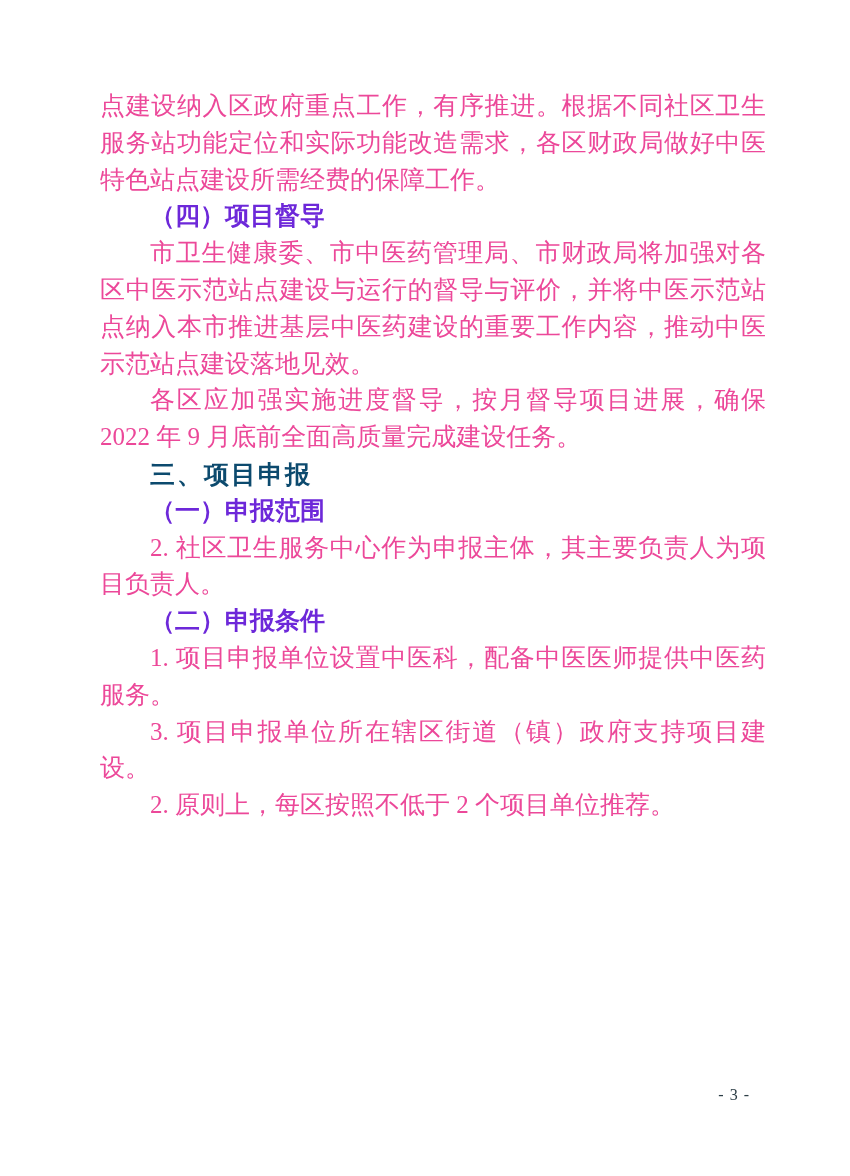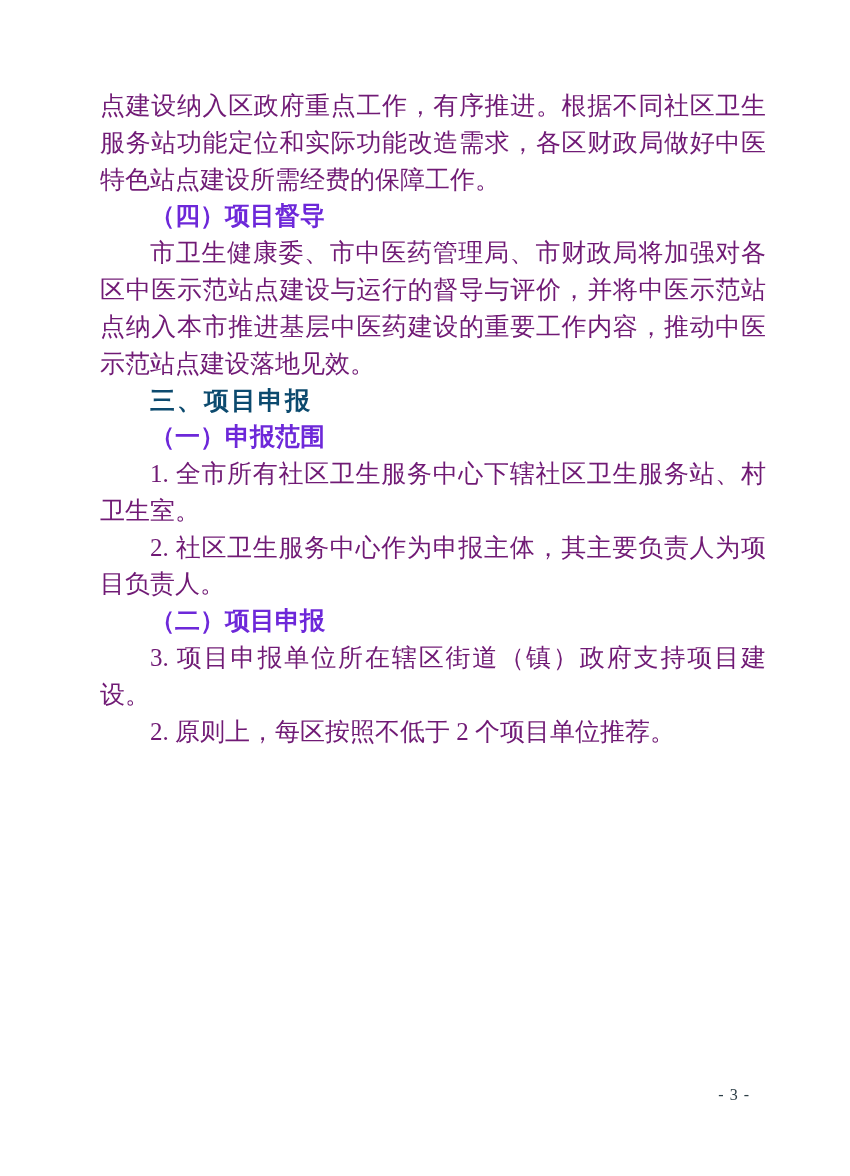--- a/index.html
+++ b/index.html
@@ -20,21 +20,21 @@
     left: 100px;
     top: 88px;
     width: 666px;
   }
   .content p {
     margin: 0;
     padding: 0;
     font-size: 25px;
     line-height: 36.8px;
     text-align: justify;
-    color: #701a75;
+    color: #ec4899;
     font-family: "Liberation Serif", "DejaVu Serif", serif;
   }
   .content p.body {
     text-indent: 2em;
     font-family: Liberation Serif, serif;
   }
   .content p.body-continuation {
     text-indent: 0;
   }
   .content p.heading-kai {
@@ -60,22 +60,23 @@
   }
 </style>
 </head>
 <body>
 
 <div class="page">
   <div class="content">
       <p class="body-continuation">点建设纳入区政府重点工作，有序推进。根据不同社区卫生服务站功能定位和实际功能改造需求，各区财政局做好中医特色站点建设所需经费的保障工作。</p>
       <p class="heading-kai">（四）项目督导</p>
       <p class="body">市卫生健康委、市中医药管理局、市财政局将加强对各区中医示范站点建设与运行的督导与评价，并将中医示范站点纳入本市推进基层中医药建设的重要工作内容，推动中医示范站点建设落地见效。</p>
+      <p class="body">各区应加强实施进度督导，按月督导项目进展，确保 2022 年 9 月底前全面高质量完成建设任务。</p>
       <p class="heading-hei">三、项目申报</p>
       <p class="heading-kai">（一）申报范围</p>
-      <p class="body">1. 全市所有社区卫生服务中心下辖社区卫生服务站、村卫生室。</p>
       <p class="body">2. 社区卫生服务中心作为申报主体，其主要负责人为项目负责人。</p>
-      <p class="heading-kai">（二）项目申报</p>
+      <p class="heading-kai">（二）申报条件</p>
+      <p class="body">1. 项目申报单位设置中医科，配备中医医师提供中医药服务。</p>
       <p class="body">3. 项目申报单位所在辖区街道（镇）政府支持项目建设。</p>
       <p class="body">2. 原则上，每区按照不低于 2 个项目单位推荐。</p>
     </div>
   <div class="footer">- 3 -</div>
 </div>
 
 </body></html>

